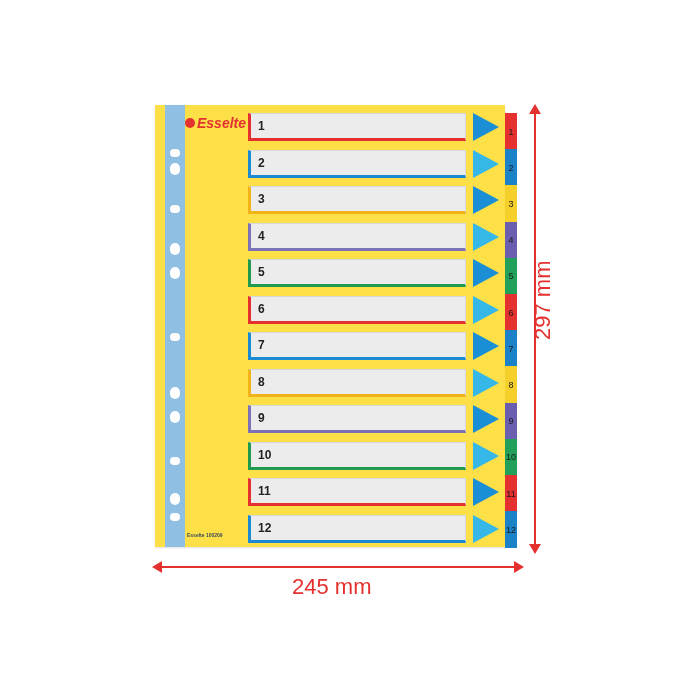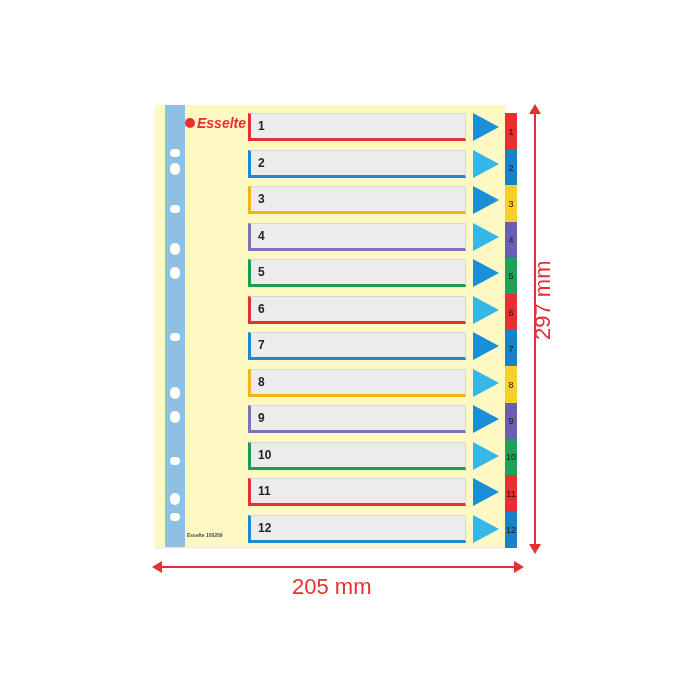--- a/index.html
+++ b/index.html
@@ -4,21 +4,21 @@
 <style>
   html, body { margin: 0; padding: 0; }
   body {
     width: 700px; height: 700px; background: #ffffff;
     position: relative; overflow: hidden;
     font-family: "Liberation Sans", sans-serif;
   }
   .sheet {
     position: absolute; left: 155px; top: 105px;
     width: 350px; height: 442px;
-    background: #fef9c3;
+    background: #fde047;
     box-shadow: 0 1px 2px rgba(0,0,0,0.12);
   }
   .binding-strip {
     position: absolute; left: 10px; top: 0; width: 20px; height: 100%;
     background: #8fbfe3;
   }
   .hole {
     position: absolute; left: 15px; width: 10px; background: #ffffff;
     border-radius: 5px;
   }
@@ -184,13 +184,13 @@
   </div>
 
 <div class="dim-v-line"></div>
 <div class="arrowhead" style="left:529px; top:104px; border-left:6px solid transparent; border-right:6px solid transparent; border-bottom:10px solid #e4312f;"></div>
 <div class="arrowhead" style="left:529px; top:544px; border-left:6px solid transparent; border-right:6px solid transparent; border-top:10px solid #e4312f;"></div>
 <div class="dim-label dim-v-label">297 mm</div>
 
 <div class="dim-h-line"></div>
 <div class="arrowhead" style="left:152px; top:561px; border-top:6px solid transparent; border-bottom:6px solid transparent; border-right:10px solid #e4312f;"></div>
 <div class="arrowhead" style="left:514px; top:561px; border-top:6px solid transparent; border-bottom:6px solid transparent; border-left:10px solid #e4312f;"></div>
-<div class="dim-label dim-h-label">205 mm</div>
+<div class="dim-label dim-h-label">245 mm</div>
 
 </body></html>

